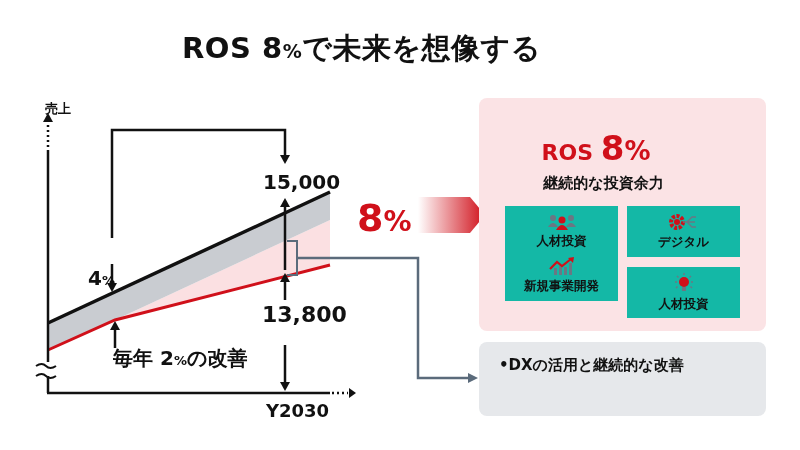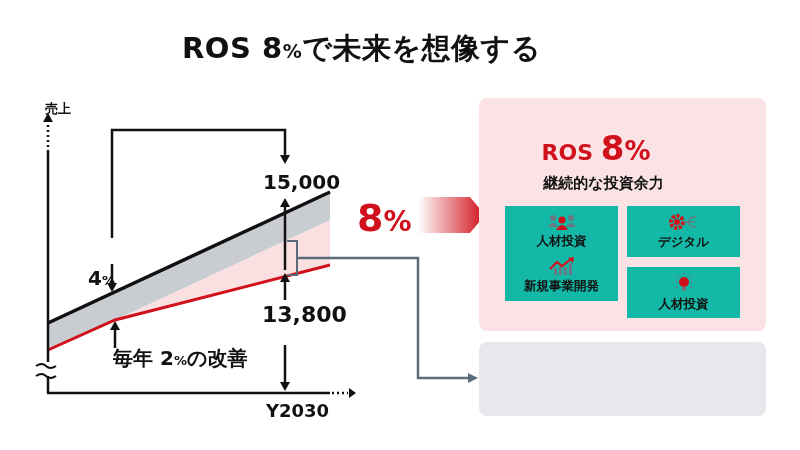--- a/index.html
+++ b/index.html
@@ -132,13 +132,14 @@
   <svg width="24" height="20" viewBox="0 0 24 20">
     <circle cx="12" cy="9" r="5" fill="#d0101a"></circle>
       <rect x="10" y="14" width="4" height="4" fill="#6b7783"></rect>
     <path d="M12,0 v2 M3,9 h2 M19,9 h2 M5,3 l1.5,1.5 M19,3 l-1.5,1.5 M4,15 l1.5,-1.5 M20,15 l-1.5,-1.5" stroke="#6b7783" stroke-width="1.4"></path>
   </svg>
   <div class="ct">人材投資</div>
 </div>
 
 <div class="abs panel-gray"></div>
 <div class="abs gray-text">
+  <div>•DXの活用と継続的な改善</div>
 </div>
 
 </body></html>

